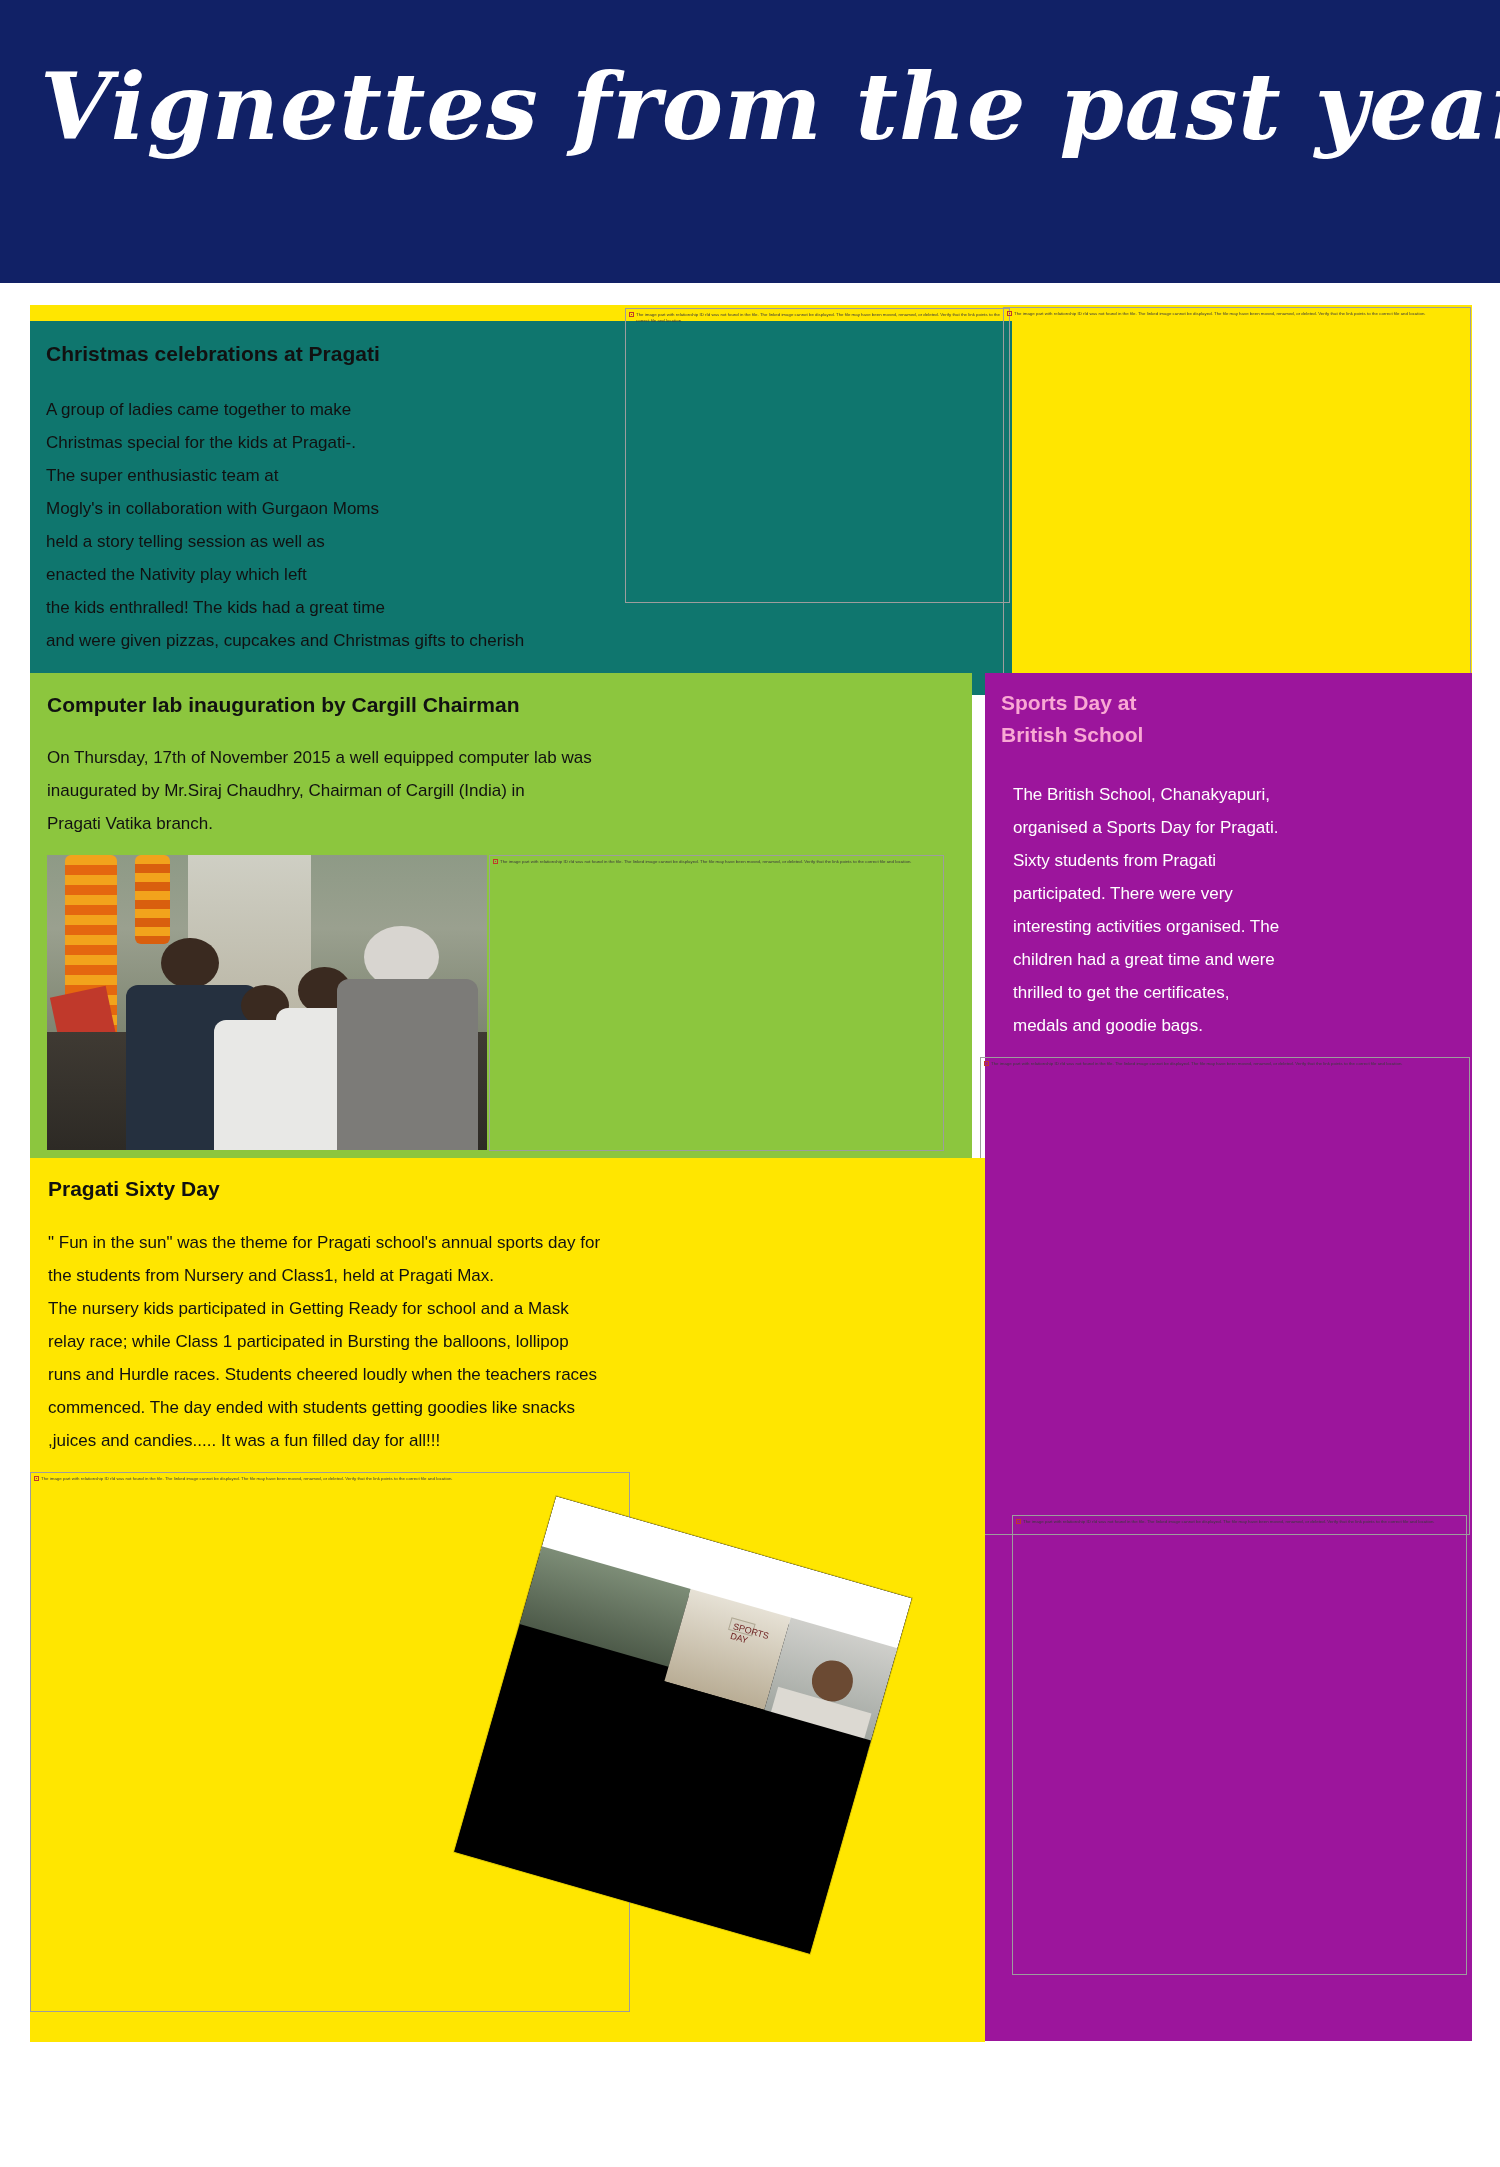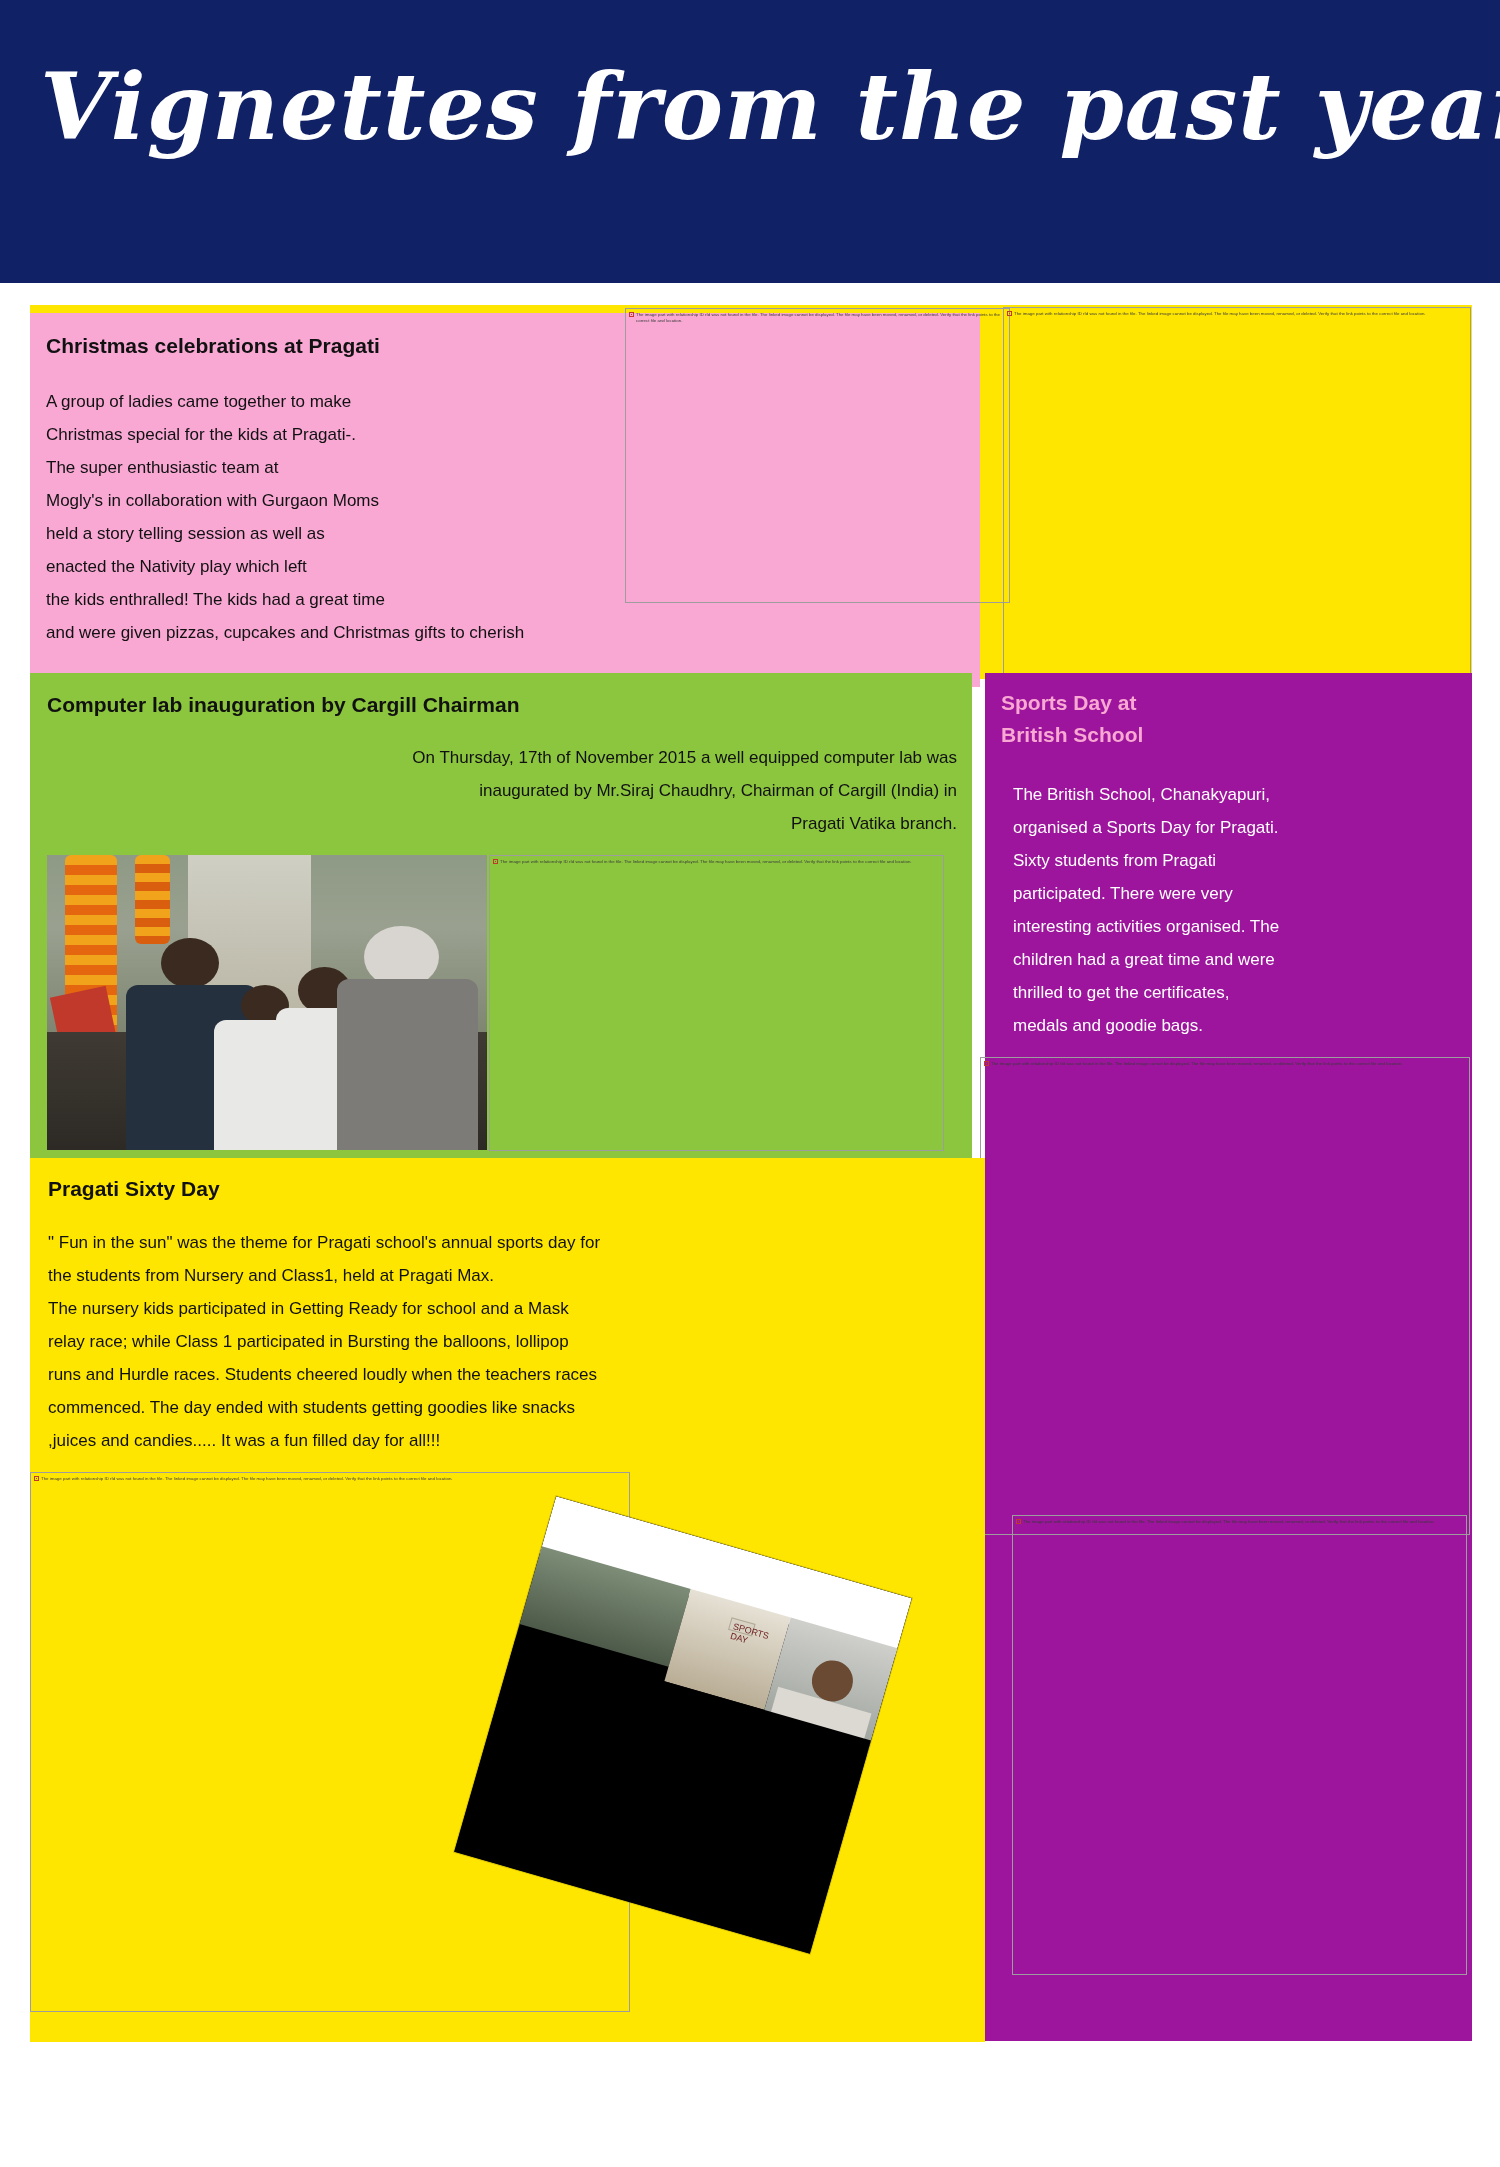--- a/index.html
+++ b/index.html
@@ -70,24 +70,25 @@
   #christmas {
     left: 30px;
     top: 305px;
     width: 1442px;
     height: 374px;
     background: #ffe600;
     border: none;
   }
   #christmas-inner {
     position: absolute;
-    left: 0; top: 8px;
+    left: 0; top: 16px;
     width: 950px;
     height: 374px;
-    background: #f9a8d4;
+    background: #0f766e;
+    padding-left: 32px;
   }
   #christmas .block-title {
     position: absolute;
     left: 16px;
     top: 18px;
   }
   #christmas .block-body {
     position: absolute;
     left: 16px;
     top: 72px;
@@ -131,21 +132,20 @@
   #xmas-img-2 { left: 1003px; top: 307px; width: 468px; height: 372px; }
 
   
   #complab {
     left: 30px;
     top: 673px;
     width: 942px;
     height: 487px;
     background: #8cc63e;
     border: none;
-    text-align: right;
   }
   #complab .block-title {
     position: absolute;
     left: 17px;
     top: 17px;
   }
   #complab .block-body {
     position: absolute;
     left: 17px;
     top: 68px;

